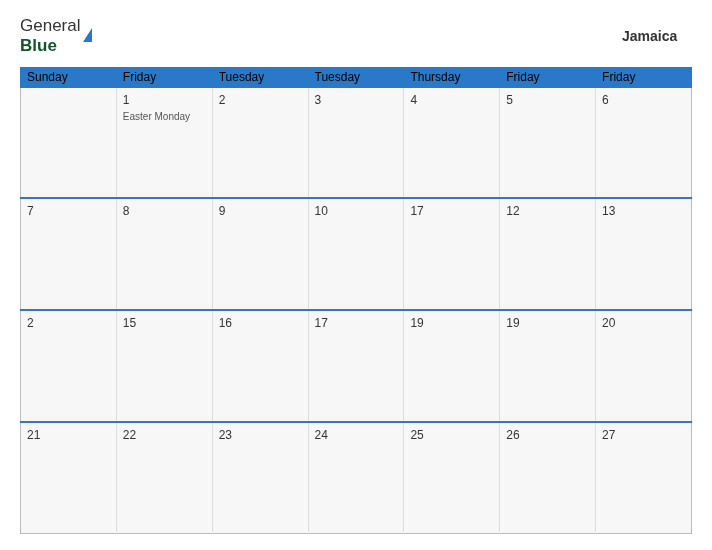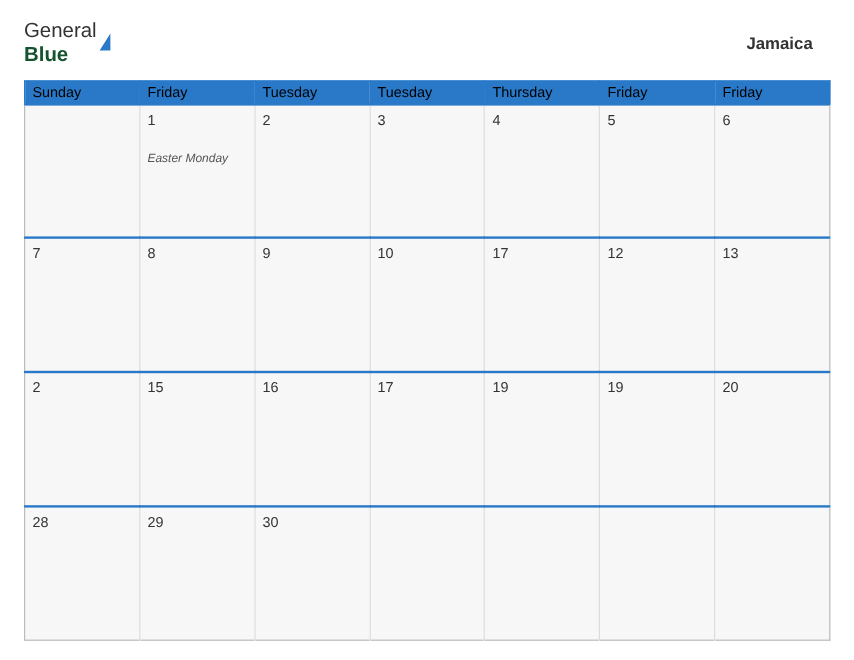--- a/index.html
+++ b/index.html
@@ -89,23 +89,22 @@
       border-right: none;
     }
     .day-number {
       font-size: 12px;
       color: #333;
       display: block;
     }
     .event {
       font-size: 10px;
       color: #555;
-      margin-top: 20px;
+      margin-top: 4px;
       display: block;
-      font-style: italic;
     }
     table {
       width: 100%;
       border-collapse: collapse;
     }
   </style>
 </head>
 <body>
 
 <div class="page">
@@ -196,28 +195,36 @@
           </td>
           <td>
             <span class="day-number">19</span>
           </td>
           <td>
             <span class="day-number">20</span>
           </td>
         </tr>
         <tr>
           <td>
-            <span class="day-number">28</span>
-          </td>
-          <td>
-            <span class="day-number">29</span>
-          </td>
-          <td>
-            <span class="day-number">30</span>
-          </td>
-          <td></td>
-          <td></td>
-          <td></td>
-          <td></td>
+            <span class="day-number">21</span>
+          </td>
+          <td>
+            <span class="day-number">22</span>
+          </td>
+          <td>
+            <span class="day-number">23</span>
+          </td>
+          <td>
+            <span class="day-number">24</span>
+          </td>
+          <td>
+            <span class="day-number">25</span>
+          </td>
+          <td>
+            <span class="day-number">26</span>
+          </td>
+          <td>
+            <span class="day-number">27</span>
+          </td>
         </tr>
       </tbody>
   </table>
 </div>
 
 </body></html>

